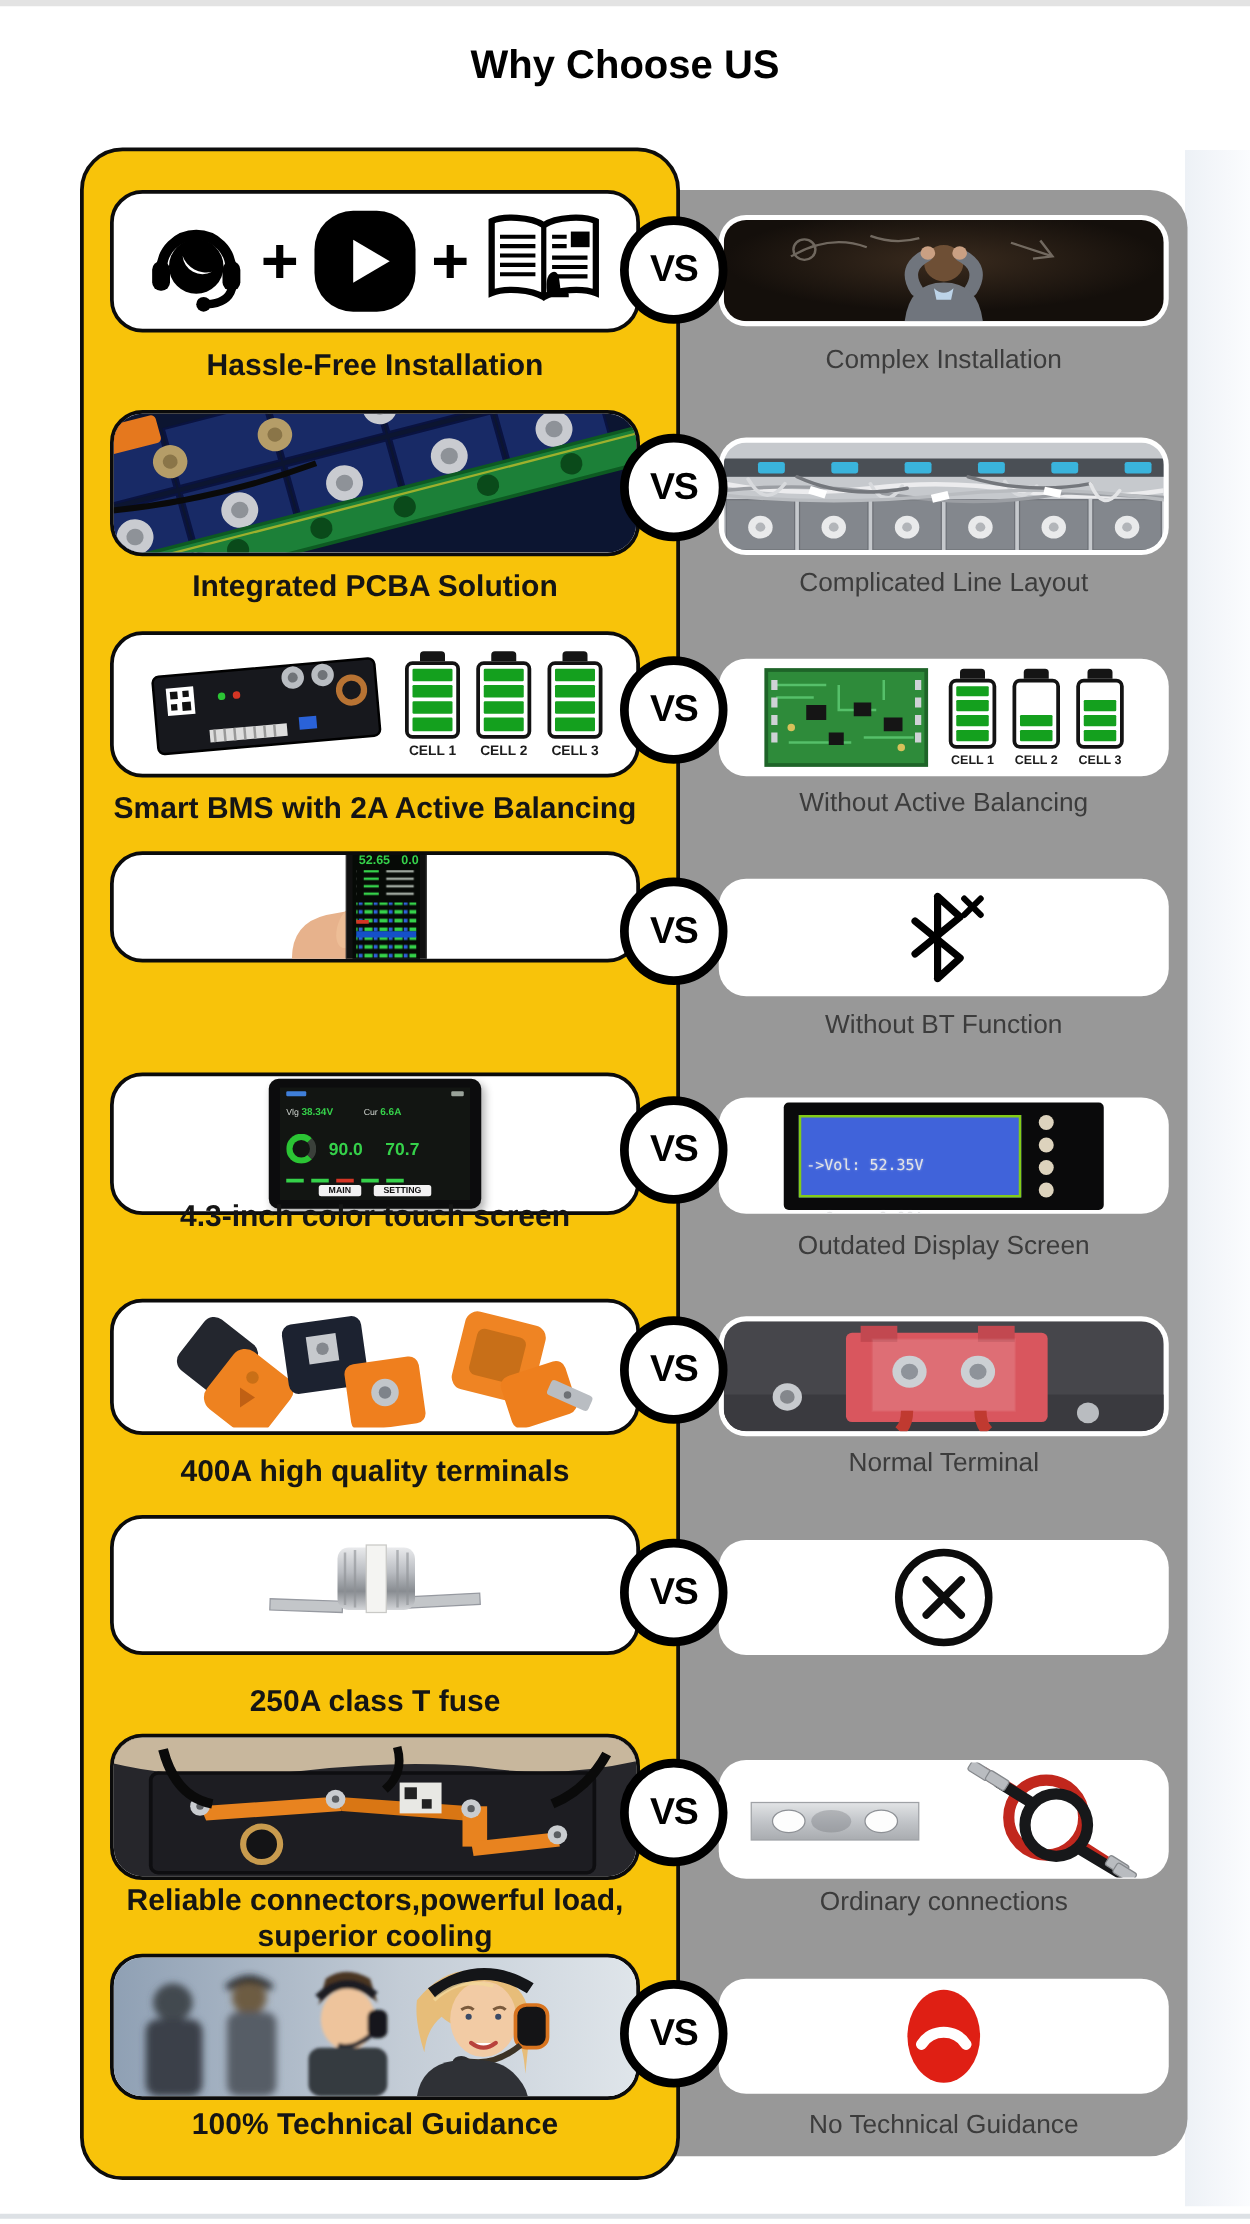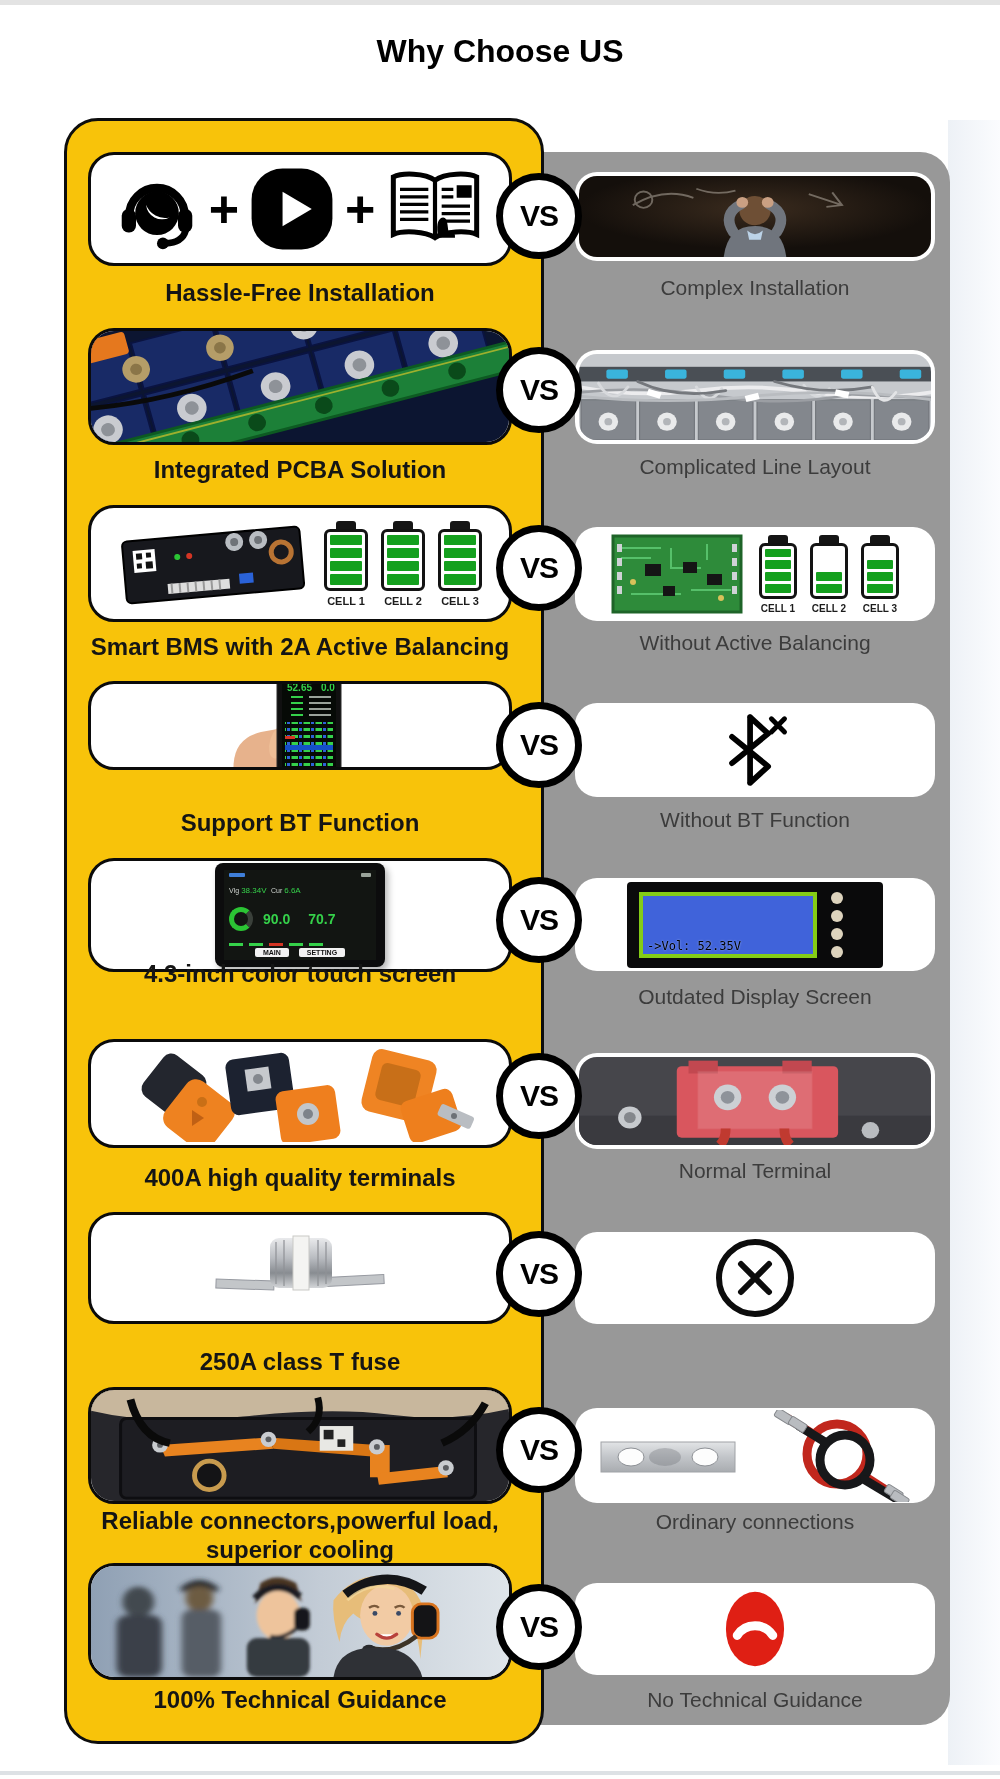--- a/index.html
+++ b/index.html
@@ -48,38 +48,38 @@
   
   .disp{width:170px;height:104px;background:#0c0c0d;border-radius:8px;padding:7px 9px;
         box-sizing:border-box;box-shadow:3px 4px 7px rgba(0,0,0,.30);}
   .disp-screen{width:100%;height:100%;background:#121512;display:flex;flex-direction:column;
                padding:3px 5px;box-sizing:border-box;}
   .disp-top{display:flex;justify-content:space-between;margin-bottom:2px;}
   .chip{display:inline-block;height:4px;border-radius:1px;}
   .chip.blue{width:16px;background:#3f7fd9;}
   .chip.lite{width:10px;background:#9aa39a;}
   .dlab{font-size:7px;color:#cfd4cf;margin-right:2px;}
-  .dval{font-size:8px;color:#35d14a;font-weight:400;margin-right:0;}
+  .dval{font-size:8px;color:#35d14a;font-weight:700;margin-right:20px;}
   .disp-mid{display:flex;align-items:center;flex:1;gap:10px;}
   .ring{width:24px;height:24px;border-radius:50%;border:5px solid #2bc434;
         border-right-color:#3a403a;box-sizing:border-box;}
   .dbig-wrap{display:flex;gap:18px;}
   .dbig{font-size:14px;font-weight:800;color:#35d14a;}
   .disp-ticks{display:flex;gap:6px;margin:2px 0;}
   .disp-ticks i{display:inline-block;width:14px;height:3px;background:#35d14a;}
   .disp-ticks i.r{background:#d43524;}
   .disp-btns{display:flex;gap:10px;justify-content:center;}
   .dbtn{background:#f2f2f2;color:#111;font-size:7px;font-weight:700;border-radius:2px;
         padding:1px 8px;}
   
   .meter{width:256px;height:86px;background:#0a0a0b;border-radius:4px;display:flex;
          align-items:center;gap:14px;padding:0 12px;box-sizing:border-box;}
-  .meter-screen{width:178px;height:66px;background:#4063da;border:4px solid #84cc16;
+  .meter-screen{width:178px;height:66px;background:#4063da;border:2px solid #84cc16;
                 font-family:"DejaVu Sans Mono",monospace;font-size:12px;line-height:14px;
-                color:#000000;white-space:pre;padding:15px 4px;box-sizing:border-box;
+                color:#e5e5e5;white-space:pre;padding:3px 4px;box-sizing:border-box;
                 text-shadow:0 0 2px rgba(235,243,255,.6);}
   .meter-btns{display:flex;flex-direction:column;gap:6px;}
   .meter-btns i{width:12px;height:12px;border-radius:50%;background:#ddd3bd;}
 </style>
 </head>
 <body>
 
 <div class="page">
   <div class="topline"></div>
   <div class="rightband"></div>
@@ -614,21 +614,20 @@
   <div class="rcard" style="top:1583px;height:92px;">
     <svg width="80" height="84" viewBox="0 0 84 104">
       <ellipse cx="42" cy="52" rx="36" ry="46" fill="#df1f14"></ellipse>
       <path d="M20 60 C30 44 54 44 64 60" stroke="#fff" stroke-width="11" fill="none" stroke-linecap="round"></path>
     </svg>
   </div>
 
   <div class="lcap" style="top:278px;">Hassle-Free Installation</div>
   <div class="lcap" style="top:455px;">Integrated PCBA Solution</div>
   <div class="lcap" style="top:632px;">Smart BMS with 2A Active Balancing</div>
-  <div class="lcap" style="top:808px;">Support BT Function</div>
   <div class="lcap" style="top:959px;">4.3-inch color touch screen</div>
   <div class="lcap" style="top:1163px;">400A high quality terminals</div>
   <div class="lcap" style="top:1347px;">250A class T fuse</div>
   <div class="lcap" style="top:1506px;">Reliable connectors,powerful load, superior cooling</div>
   <div class="lcap" style="top:1685px;">100% Technical Guidance</div>
 
   <div class="rcap" style="top:275px;">Complex Installation</div>
   <div class="rcap" style="top:454px;">Complicated Line Layout</div>
   <div class="rcap" style="top:630px;">Without Active Balancing</div>
   <div class="rcap" style="top:807px;">Without BT Function</div>

